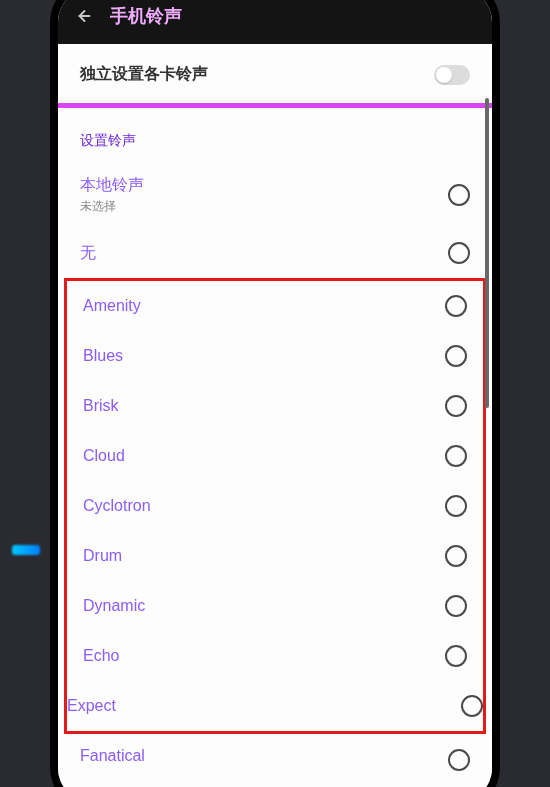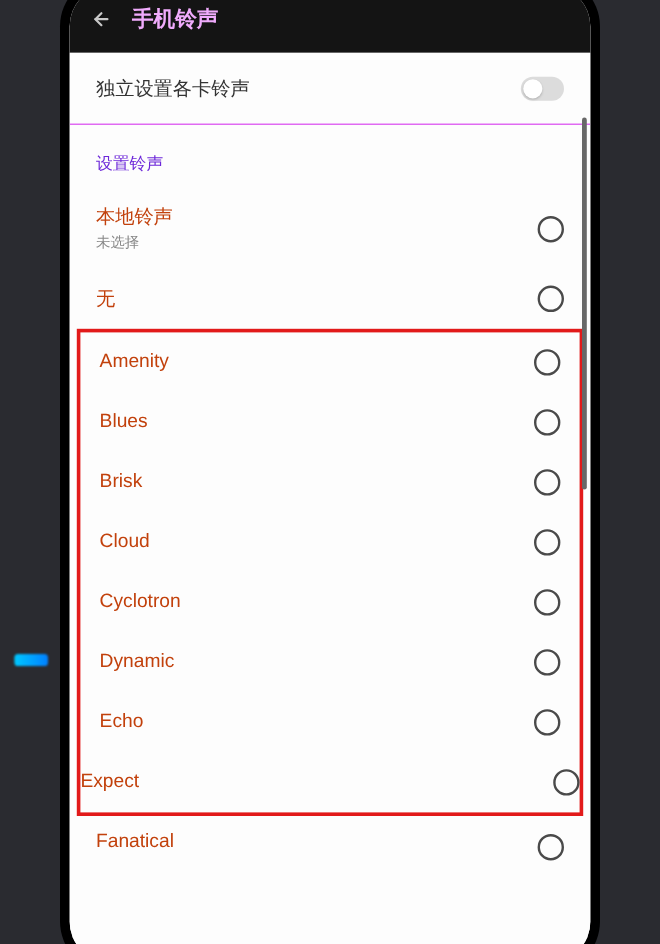--- a/index.html
+++ b/index.html
@@ -54,22 +54,24 @@
       font-weight: 700;
     }
     .content {
       background: #fdfdfd;
       height: calc(100% - 56px);
       overflow: hidden;
     }
     .top-row {
       display: flex;
       justify-content: space-between;
+      align-items: center;
       padding: 20px 22px 18px 22px;
-      border-bottom: 1px solid #d946ef;
+      border-bottom: 5px solid #d946ef;
+      font-weight: bold;
     }
     .top-row-label {
       font-size: 16px;
       color: #333;
     }
     .toggle {
       width: 36px;
       height: 20px;
       background: #dcdcdc;
       border-radius: 10px;
@@ -96,21 +98,21 @@
     .list-item {
       display: flex;
       justify-content: space-between;
       align-items: center;
       padding: 13px 22px;
       min-height: 50px;
       cursor: pointer;
     }
     .item-text {
       font-size: 16px;
-      color: #c2410c;
+      color: #8b5cf6;
     }
     .item-subtitle {
       font-size: 12px;
       color: #888;
       margin-top: 2px;
     }
     .radio {
       width: 22px;
       height: 22px;
       border: 2px solid #4a4a4a;
@@ -198,20 +200,24 @@
             </div>
             <div class="list-item" style="padding: 13px 16px;">
               <div class="item-text">Cloud</div>
               <div class="radio"></div>
             </div>
             <div class="list-item" style="padding: 13px 16px;">
               <div class="item-text">Cyclotron</div>
               <div class="radio"></div>
             </div>
             <div class="list-item" style="padding: 13px 16px;">
+              <div class="item-text">Drum</div>
+              <div class="radio"></div>
+            </div>
+            <div class="list-item" style="padding: 13px 16px;">
               <div class="item-text">Dynamic</div>
               <div class="radio"></div>
             </div>
             <div class="list-item" style="padding: 13px 16px;">
               <div class="item-text">Echo</div>
               <div class="radio"></div>
             </div>
             <div class="list-item" style="padding: 13px 0;">
               <div class="item-text">Expect</div>
               <div class="radio"></div>

